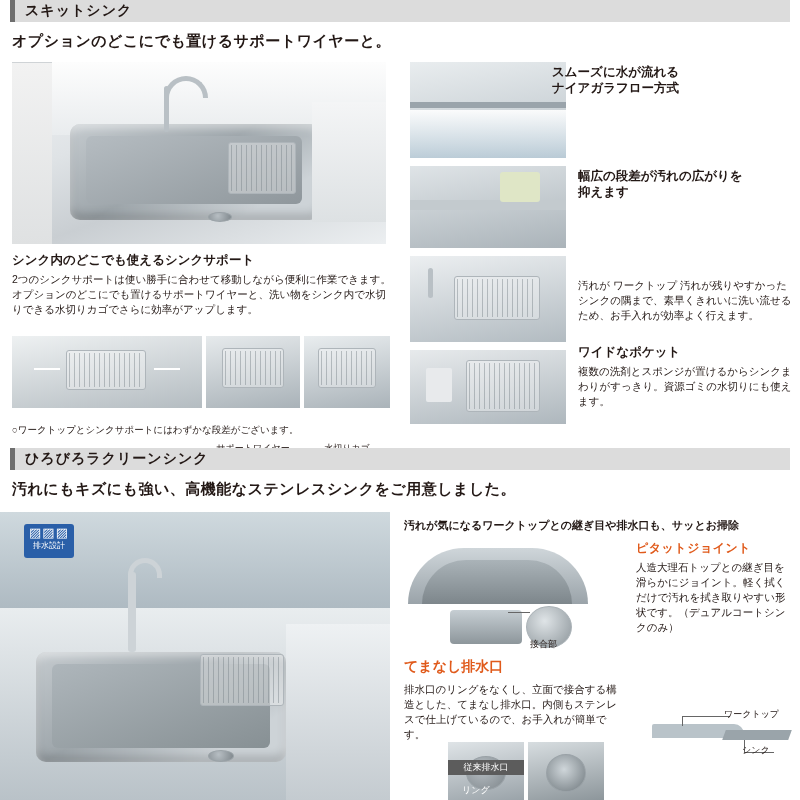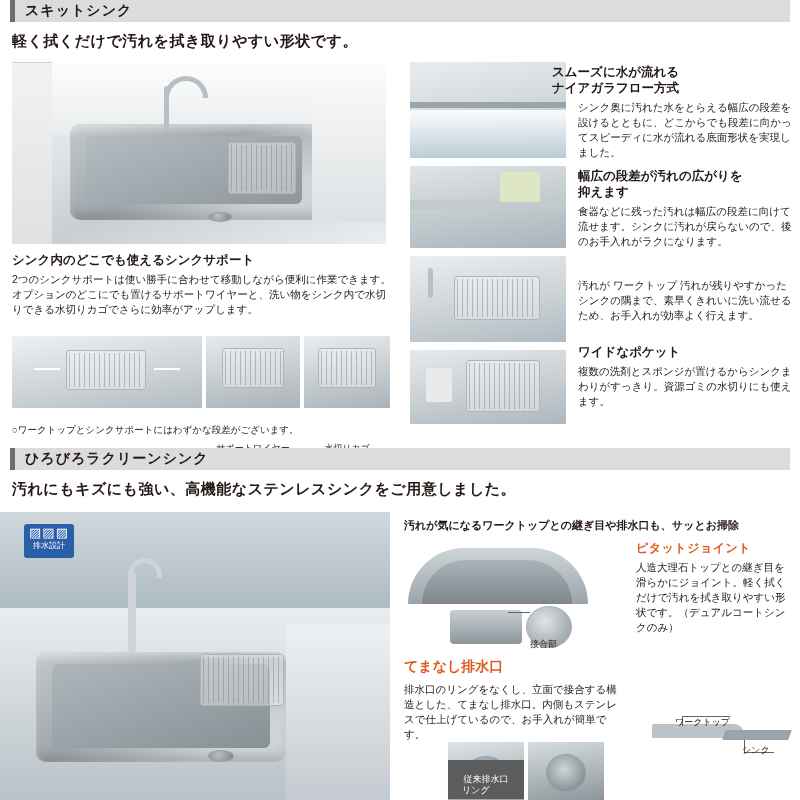--- a/index.html
+++ b/index.html
@@ -167,21 +167,21 @@
   }
 </style>
 </head>
 <body>
 
 <div class="page">
 
   <div class="section-bar" style="top:0px;">
     <span class="title">スキットシンク</span>
   </div>
-  <div class="lede" style="left:12px; top:32px;">軽く拭くだけで汚れを拭き取りやすい形状です。</div>
+  <div class="lede" style="left:12px; top:32px;">オプションのどこにでも置けるサポートワイヤーと。</div>
 
   <div class="photo" style="left:12px; top:62px; width:374px; height:182px;">
     <div class="sink-bg"></div>
     <div class="counter" style="height:40%; background:linear-gradient(180deg,#fdfdfd,#e9ecee);"></div>
     <div class="cabinet" style="left:0; width:40px; height:100%; top:0; background:linear-gradient(180deg,#f2f2f2,#dfe1e2);"></div>
     <div class="basin" style="left:58px; top:62px; width:250px; height:96px;"></div>
     <div style="position:absolute;left:74px;top:74px;width:216px;height:68px;background:linear-gradient(160deg,#b5bcc1,#8f979c);border-radius:6px;"></div>
     <div class="faucet-neck" style="left:152px; top:24px; height:46px;"></div>
     <div class="faucet-arc" style="left:152px; top:14px; width:44px; height:22px;"></div>
     <div class="basket" style="left:216px; top:80px; width:68px; height:52px;"></div>
@@ -204,25 +204,23 @@
     <div class="basket" style="left:44px; top:20px; width:86px; height:44px;"></div>
   </div>
 
   <div class="photo" style="left:410px; top:350px; width:156px; height:74px; background:linear-gradient(170deg,#e7eaec,#aeb7bd);">
     <div class="basket" style="left:56px; top:10px; width:74px; height:52px;"></div>
     <div style="position:absolute;left:16px;top:18px;width:26px;height:34px;background:#e8eaec;border-radius:2px;"></div>
   </div>
 
   <div class="feat-title" style="left:552px; top:64px; width:215px; white-space:pre-line;">スムーズに水が流れる
 ナイアガラフロー方式</div>
-  <div class="feat-body" style="left:578px; top:100px; width:215px;">シンク奥に汚れた水をとらえる幅広の段差を設けるとともに、どこからでも段差に向かってスピーディに水が流れる底面形状を実現しました。</div>
 
   <div class="feat-title" style="left:578px; top:168px; width:215px; white-space:pre-line;">幅広の段差が汚れの広がりを
 抑えます</div>
-  <div class="feat-body" style="left:578px; top:204px; width:215px;">食器などに残った汚れは幅広の段差に向けて流せます。シンクに汚れが戻らないので、後のお手入れがラクになります。</div>
 
   <div class="feat-body" style="left:578px; top:278px; width:215px;">汚れが ワークトップ
 汚れが残りやすかったシンクの隅まで、素早くきれいに洗い流せるため、お手入れが効率よく行えます。</div>
 
   <div class="feat-title" style="left:578px; top:344px; width:215px;">ワイドなポケット</div>
   <div class="feat-body" style="left:578px; top:364px; width:215px;">複数の洗剤とスポンジが置けるからシンクまわりがすっきり。資源ゴミの水切りにも使えます。</div>
 
   <div class="sub-title" style="left:12px; top:252px;">シンク内のどこでも使えるシンクサポート</div>
   <div class="body-text" style="left:12px; top:272px; width:380px;">2つのシンクサポートは使い勝手に合わせて移動しながら便利に作業できます。オプションのどこにでも置けるサポートワイヤーと、洗い物をシンク内で水切りできる水切りカゴでさらに効率がアップします。</div>
 
@@ -281,31 +279,31 @@
     <span>ピタットジョイント</span>
   </div>
   <div class="feat-body" style="left:636px; top:560px; width:156px;">人造大理石トップとの継ぎ目を滑らかにジョイント。軽く拭くだけで汚れを拭き取りやすい形状です。（デュアルコートシンクのみ）</div>
 
   <div class="orange-title" style="left:404px; top:658px;">てまなし排水口</div>
   <div class="feat-body" style="left:404px; top:682px; width:216px;">排水口のリングをなくし、立面で接合する構造とした、てまなし排水口。内側もステンレスで仕上げているので、お手入れが簡単です。</div>
 
   <div class="photo" style="left:448px; top:742px; width:76px; height:58px; background:linear-gradient(170deg,#dfe4e7,#9aa3a9);">
     <div class="drain" style="left:18px; top:14px; width:40px; height:34px;"></div>
   </div>
-  <div class="mini-cap" style="left:448px; top:728px; width:76px; background:#5c5c5c; color:#fff; padding:13px 0;">従来排水口</div>
+  <div class="mini-cap" style="left:448px; top:728px; width:76px; background:#5c5c5c; color:#fff; padding:1px 0;">従来排水口</div>
   <div class="dot-label" style="left:462px; top:784px; color:#fff;">リング</div>
 
   <div class="photo" style="left:528px; top:742px; width:76px; height:58px; background:linear-gradient(170deg,#d7dde0,#8d969b);">
     <div class="drain" style="left:18px; top:12px; width:40px; height:38px; background:radial-gradient(circle at 45% 40%,#cfd6da,#6f787d);"></div>
   </div>
 
   <div class="diagram" style="left:648px; top:700px; width:150px; height:70px;">
     <div class="shape" style="left:4px; top:24px; width:92px; height:14px; border-radius:2px 10px 0 0;"></div>
     <div class="shape" style="left:76px; top:30px; width:66px; height:10px; background:#9aa4aa; transform:skewX(-20deg);"></div>
     <div class="leader" style="left:34px; top:16px; width:48px;"></div>
     <div class="leader-v" style="left:34px; top:16px; height:10px;"></div>
     <div class="leader" style="left:96px; top:52px; width:30px;"></div>
     <div class="leader-v" style="left:96px; top:40px; height:12px;"></div>
   </div>
-  <div class="dot-label" style="left:675px; top:708px;margin-top:8px;">ワークトップ</div>
+  <div class="dot-label" style="left:724px; top:708px;">ワークトップ</div>
   <div class="dot-label" style="left:742px; top:744px;">シンク</div>
 
 </div>
 
 </body></html>

